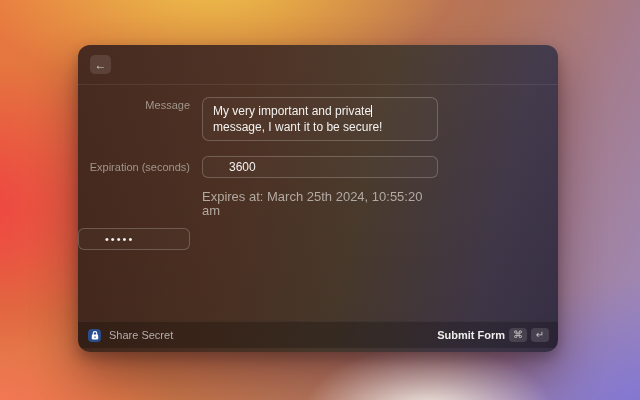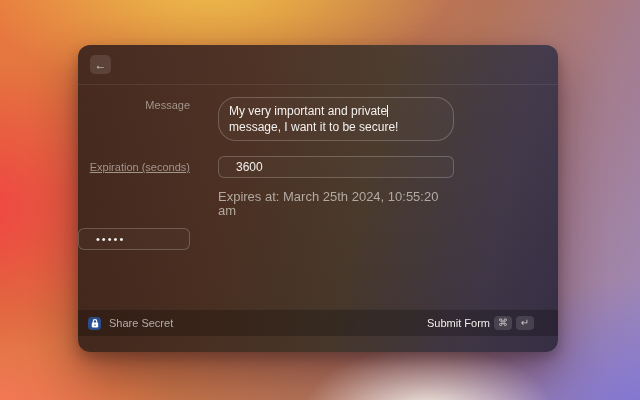--- a/index.html
+++ b/index.html
@@ -46,51 +46,51 @@
     display: flex; align-items: center; justify-content: center;
     font-family: "Liberation Sans", sans-serif;
     cursor: pointer;
   }
 
   .body { padding-top: 12px; }
 
   .form-row {
     display: grid;
     grid-template-columns: 112px 236px;
-    column-gap: 28px;
+    column-gap: 12px;
     align-items: start;
   }
   .form-row label {
     color: #a1968c;
     font-size: 11px;
     text-align: right;
     line-height: 16px;
   }
   .row-exp { margin-top: 15px; }
-  .row-exp label, .row-pin label { line-height: 22px; text-decoration: underline; }
+  .row-exp label, .row-pin label { line-height: 22px; }
   .row-hint { margin-top: 12px; }
   .row-pin { margin-top: 10px; }
 
   .field {
     border: 1px solid rgba(255,255,255,0.21);
-    border-radius: 18px;
+    border-radius: 7px;
     background: rgba(255,255,255,0.02);
     color: #f3f1ef;
     font-size: 12px;
     cursor: text;
   }
   .textarea {
     min-height: 42px;
     padding: 5px 10px;
     line-height: 16px;
   }
   .input {
     height: 22px;
     border-radius: 6px;
-    padding: 0 17px;
+    padding: 0 26px;
     display: flex;
     align-items: center;
   }
   .pin-input {
     font-size: 11px;
     letter-spacing: 2px;
     line-height: 1;
   }
   .caret {
     display: inline-block;
@@ -100,45 +100,45 @@
   }
   .hint {
     grid-column: 2;
     color: #b2a9a1;
     font-size: 13px;
     line-height: 14px;
   }
 
   .footer {
     position: absolute;
-    left: 0; right: 0; bottom: 16px;
+    left: 0; right: 0; bottom: 4px;
     height: 27px;
     display: flex;
     align-items: center;
     justify-content: space-between;
-    padding: 0 24px 0 10px;
+    padding: 0 9px 0 10px;
     background: rgba(0,0,0,0.22);
     border-top: 1px solid rgba(255,255,255,0.05);
   }
   .footer-left { display: flex; align-items: center; }
   .app-badge {
     width: 13px; height: 13px;
     border-radius: 4px;
     background: #2a4d8e;
     display: flex; align-items: center; justify-content: center;
   }
   .app-name { color: #b3adaa; font-size: 11px; margin-left: 8px; }
 
   .submit-btn {
     display: flex; align-items: center;
     background: none; border: none;
     padding: 0; cursor: pointer;
     font-family: "Liberation Sans", sans-serif;
   }
-  .submit-label { color: #efedeb; font-size: 11px; font-weight: 400; }
+  .submit-label { color: #efedeb; font-size: 11px; font-weight: 700; }
   .keycap {
     width: 18px; height: 14px;
     border-radius: 4px;
     background: rgba(255,255,255,0.13);
     color: #c8c4c6;
     font-size: 10px;
     line-height: 1;
     display: flex; align-items: center; justify-content: center;
     margin-left: 4px;
   }

